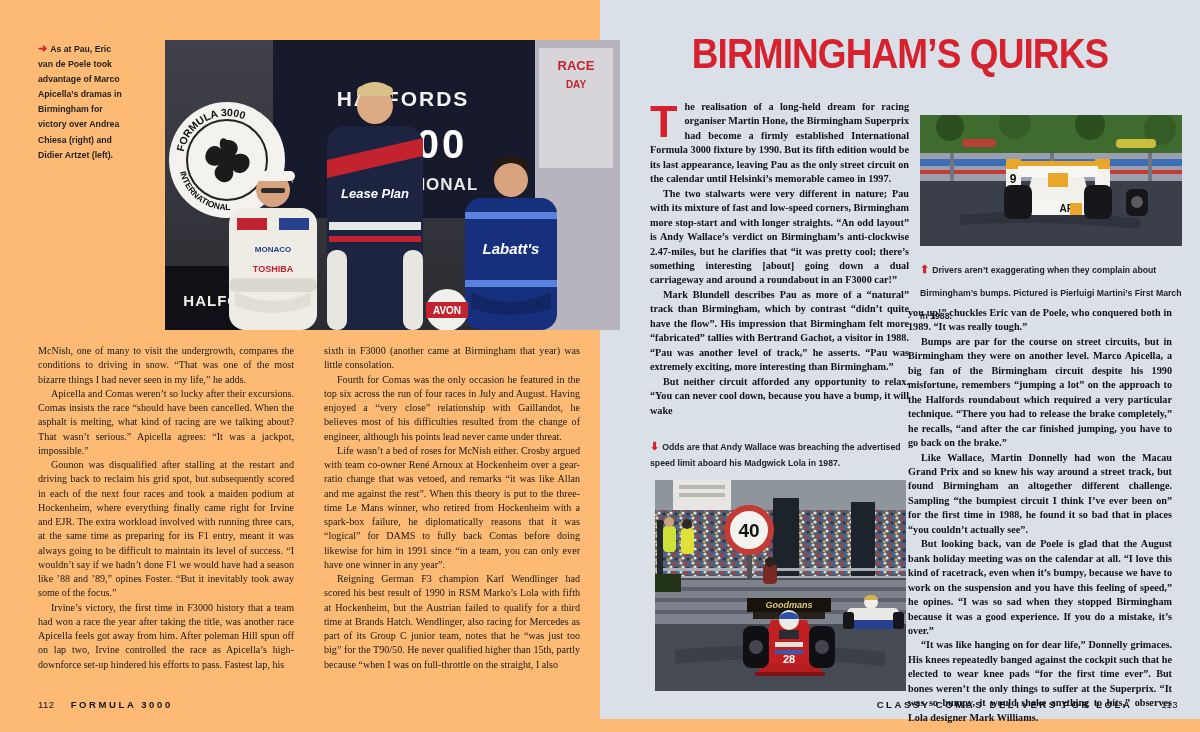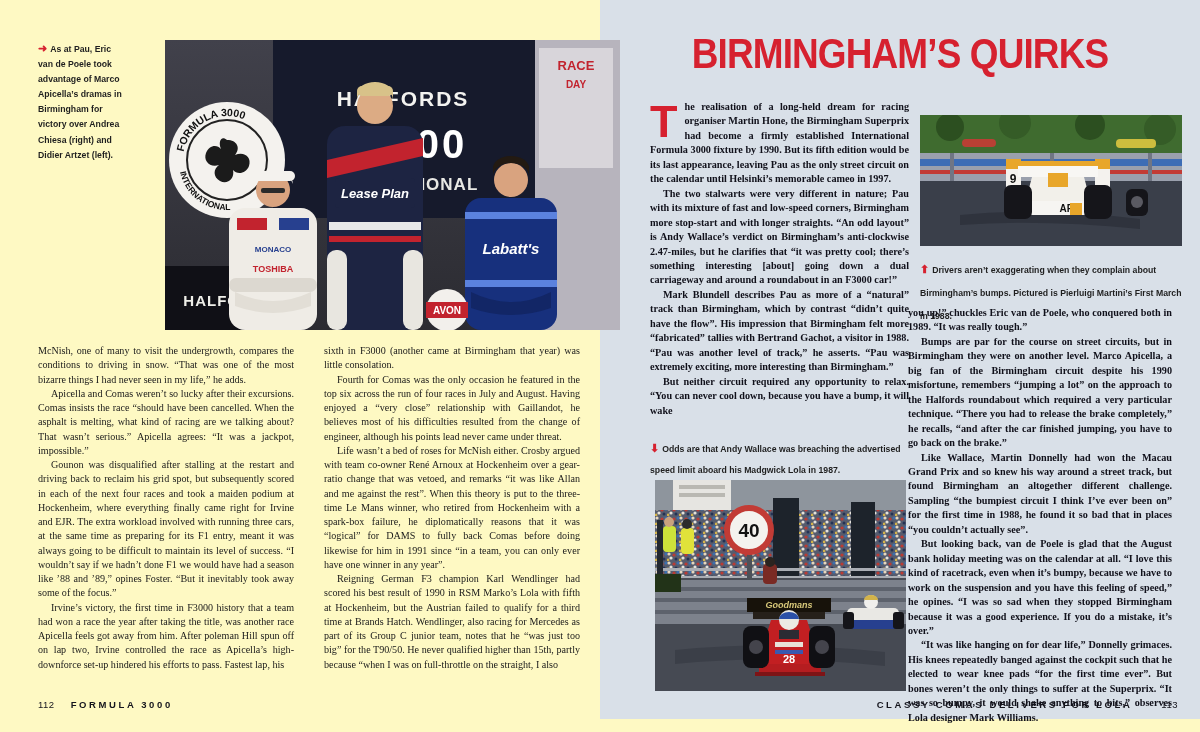--- a/index.html
+++ b/index.html
@@ -1,17 +1,17 @@
 <!DOCTYPE html>
 <html><head>
 <meta charset="utf-8">
 <style>
   * { margin:0; padding:0; box-sizing:border-box; }
   html,body { width:1200px; height:732px; background:#fff; }
-  .spread { position:relative; width:1200px; height:732px; background:#fef9c3; overflow:hidden;
+  .spread { position:relative; width:1200px; height:732px; background:#fdba74; overflow:hidden;
             font-family:"Liberation Serif", serif; }
 
   
   .page-right-bg { position:absolute; left:600px; top:0; width:600px; height:719px; background:#d9e0e8; }
 
   
   .cap { font-family:"Liberation Sans", sans-serif; font-weight:700; color:#1f1f1f; }
   .left-caption { position:absolute; left:38px; top:41px; width:86px; font-size:8.7px; line-height:15.1px; }
   .arrow { color:#d6212f; font-weight:900; font-size:11px; margin-right:3px; }
 
@@ -35,21 +35,21 @@
   .headline { position:absolute; left:600px; top:30px; width:600px; text-align:center;
               font-family:"Liberation Sans", sans-serif; font-weight:900; font-size:42px;
               color:#d6212f; letter-spacing:-1px; transform:scaleX(.88); transform-origin:center; }
 
   .body-right p { font-size:10.2px; line-height:14.45px; text-align:justify; font-weight:700; color:#10101a; }
   .col-r1 { position:absolute; left:650px; top:100px; width:259px; }
   .col-r2 { position:absolute; left:908px; top:306px; width:264px; }
   .dropcap { float:left; font-family:"Liberation Sans", sans-serif; font-weight:900; color:#d6212f;
              font-size:45px; line-height:37px; margin:3px 7px 0 0; }
 
-  .caption-mid { position:absolute; left:650px; top:438px; width:262px; font-size:8.7px; line-height:21px; }
+  .caption-mid { position:absolute; left:650px; top:438px; width:262px; font-size:8.7px; line-height:16px; }
   .caption-topright { position:absolute; left:920px; top:258px; width:262px; font-size:8.7px; line-height:23px; }
 
   .march-photo  { position:absolute; left:920px; top:115px; width:262px; height:131px; }
   .street-photo { position:absolute; left:655px; top:480px; width:227px; height:211px; }
 
   svg text { font-family:"Liberation Sans", sans-serif; }
 </style>
 </head>
 <body>
 
@@ -155,21 +155,21 @@
   <footer class="footer footer-left">
     <span class="pnum">112</span><span>FORMULA 3000</span>
   </footer>
 
   <h1 class="headline">BIRMINGHAM’S QUIRKS</h1>
 
   <div class="col-r1 body-right">
     <p><span class="dropcap">T</span><span>he realisation of a long-held dream for racing organiser Martin Hone, the Birmingham Superprix had become a firmly established International Formula 3000 fixture by 1990. But its fifth edition would be its last appearance, leaving Pau as the only street circuit on the calendar until Helsinki’s memorable cameo in 1997.</span></p>
     <p class="ind">The two stalwarts were very different in nature; Pau with its mixture of fast and low-speed corners, Birmingham more stop-start and with longer straights. “An odd layout” is Andy Wallace’s verdict on Birmingham’s anti-clockwise 2.47-miles, but he clarifies that “it was pretty cool; there’s something interesting [about] going down a dual carriageway and around a roundabout in an F3000 car!”</p>
     <p class="ind">Mark Blundell describes Pau as more of a “natural” track than Birmingham, which by contrast “didn’t quite have the flow”. His impression that Birmingham felt more “fabricated” tallies with Bertrand Gachot, a visitor in 1988. “Pau was another level of track,” he asserts. “Pau was extremely exciting, more interesting than Birmingham.”</p>
-    <p class="ind">But neither circuit required any opportunity to relax. “You can never cool down, because you have a bump, it will wake</p>
+    <p class="ind">But neither circuit afforded any opportunity to relax. “You can never cool down, because you have a bump, it will wake</p>
   </div>
 
   <aside class="cap caption-mid"><span class="arrow">⬇</span><span>Odds are that Andy Wallace was breaching the advertised speed limit aboard his Madgwick Lola in 1987.</span></aside>
 
   <figure class="march-photo">
     <svg width="262" height="131" viewBox="0 0 262 131">
       <rect width="262" height="40" fill="#3f6b2f"></rect>
       <circle cx="30" cy="12" r="14" fill="#2c4f20"></circle>
         <circle cx="95" cy="8" r="16" fill="#355c27"></circle>
       <circle cx="170" cy="10" r="15" fill="#2c4f20"></circle>

